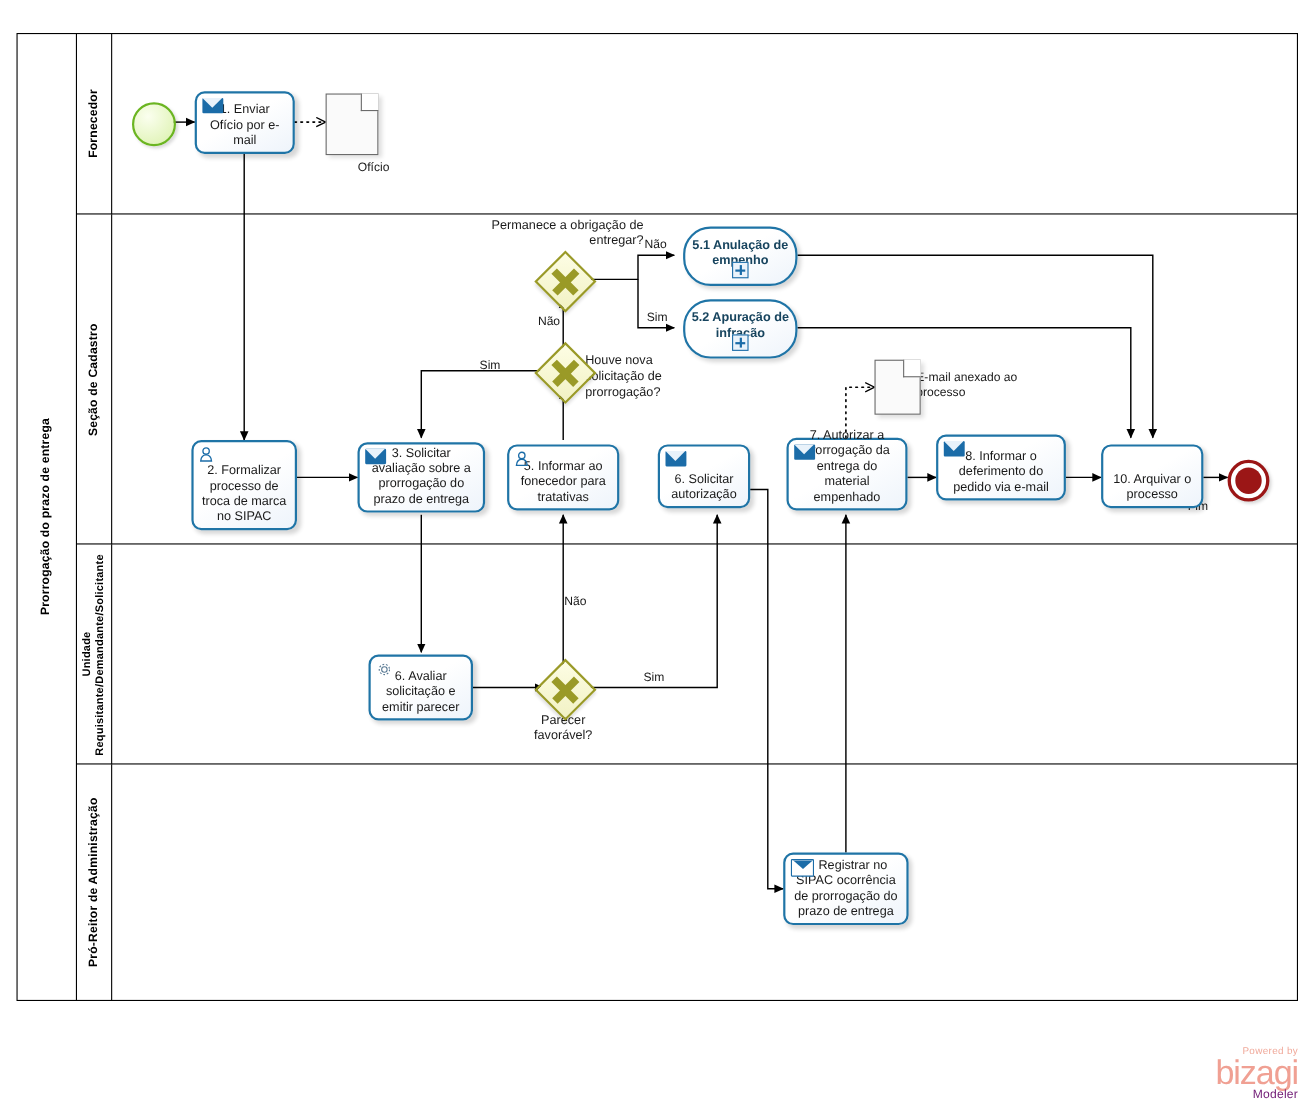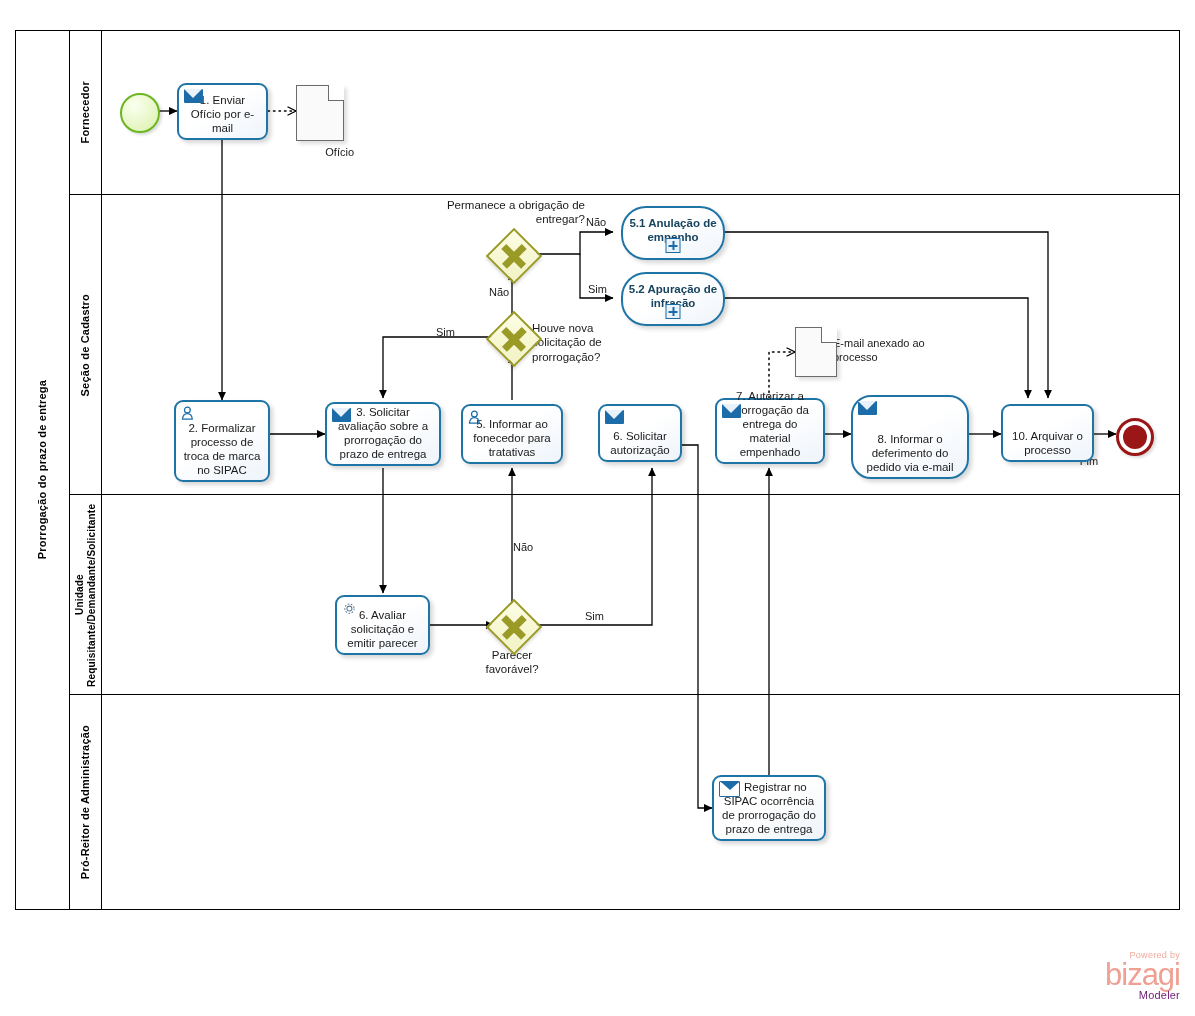--- a/index.html
+++ b/index.html
@@ -226,21 +226,21 @@
   <div class="task" style="left:598px;top:404px;width:84px;height:58px;">
     <span class="env-fill"></span>
     <span class="lbl" style="margin-top:8px;">6. Solicitar autorização</span>
   </div>
 
   <div class="task" style="left:715px;top:398px;width:110px;height:66px;">
     <span class="env-fill"></span>
     <span class="lbl">7. Autorizar a prorrogação da entrega do material empenhado</span>
   </div>
 
-  <div class="task" style="left:851px;top:395px;width:118px;height:84px;border-radius:20px;">
+  <div class="task" style="left:851px;top:395px;width:118px;height:60px;">
     <span class="env-fill"></span>
     <span class="lbl">8. Informar o deferimento do pedido via e-mail</span>
   </div>
 
   <div class="task" style="left:1001px;top:404px;width:93px;height:58px;">
     <span class="lbl">10. Arquivar o processo</span>
   </div>
 
   <div class="end-ev" style="left:1116px;top:418px;"></div>
   <div class="ev-label" style="left:1063px;top:455px;width:52px;">Fim</div>

